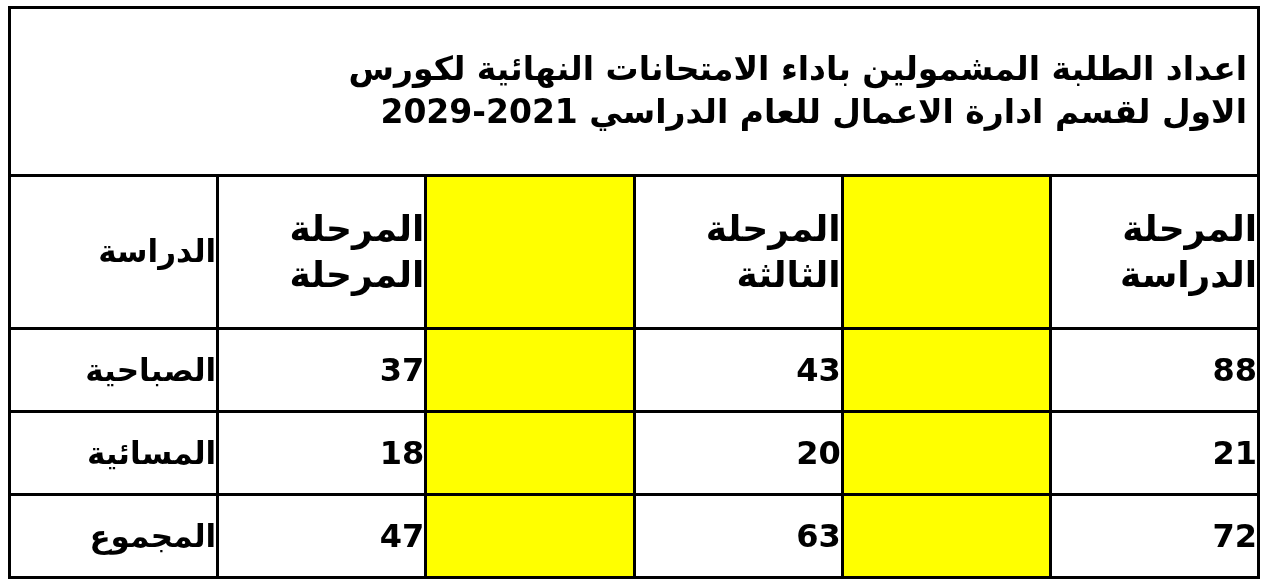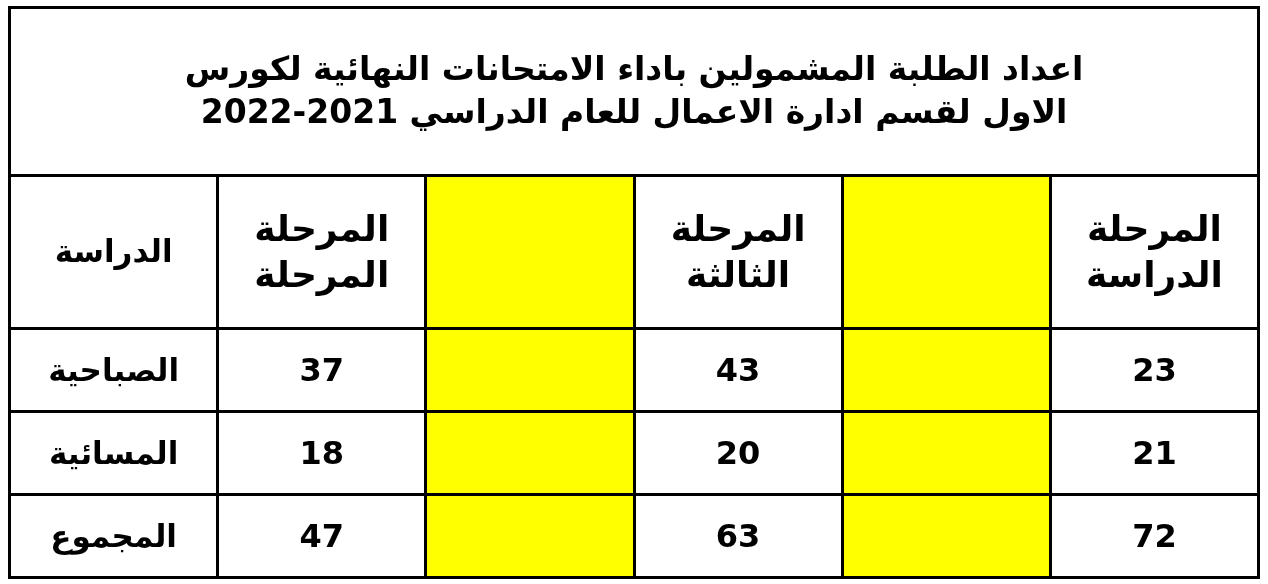--- a/index.html
+++ b/index.html
@@ -22,21 +22,20 @@
   }
   table.grid {
     border-collapse: collapse;
     table-layout: fixed;
     width: 1252px;
     height: 570px;
     direction: rtl;
   }
   table.grid td {
     border: 3px solid #000000;
-    text-align: center;
     vertical-align: middle;
     font-weight: bold;
     color: #000000;
     padding: 0;
   }
   .title-cell {
     font-size: 33px;
     line-height: 1.30;
     padding: 4px 10px 6px 10px !important;
     height: 155px;
@@ -77,21 +76,21 @@
 </head>
 <body>
 
 <div class="sheet">
   <table class="grid">
     <tbody>
       <tr>
         <td class="title-cell" colspan="6">
           <span>اعداد الطلبة المشمولين باداء الامتحانات النهائية لكورس</span>
           <br>
-          <span>الاول لقسم ادارة الاعمال للعام الدراسي 2021-2022</span>
+          <span>الاول لقسم ادارة الاعمال للعام الدراسي 2021-2029</span>
         </td>
       </tr>
       <tr>
         <td class="hdr-cell col-stage">
           <span>المرحلة</span>
           <br>
           <span>الدراسة</span>
         </td>
         <td class="spacer-cell col-spacer"></td>
         <td class="hdr-cell col-stage">
@@ -102,21 +101,21 @@
         <td class="spacer-cell col-spacer"></td>
         <td class="hdr-cell col-stage">
           <span>المرحلة</span>
           <br>
           <span>المرحلة</span>
         </td>
         <td class="hdr-cell hdr-study col-label">الدراسة</td>
       </tr>
 
       <tr>
-        <td class="num-cell">23</td>
+        <td class="num-cell">88</td>
         <td class="spacer-cell"></td>
         <td class="num-cell">43</td>
         <td class="spacer-cell"></td>
         <td class="num-cell">37</td>
         <td class="row-label-cell">الصباحية</td>
       </tr>
 
       <tr>
         <td class="num-cell">21</td>
         <td class="spacer-cell"></td>

